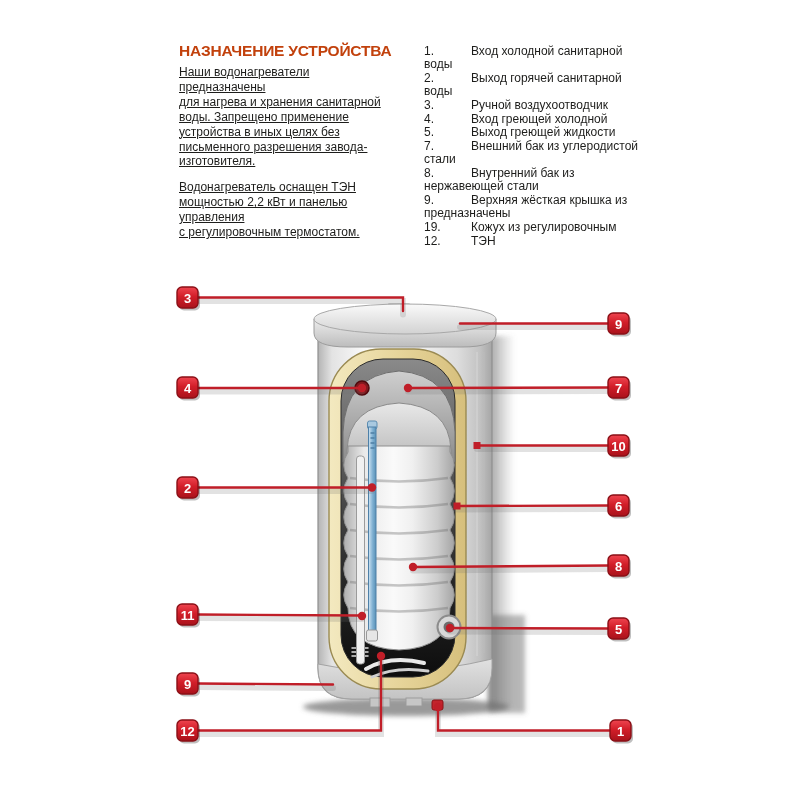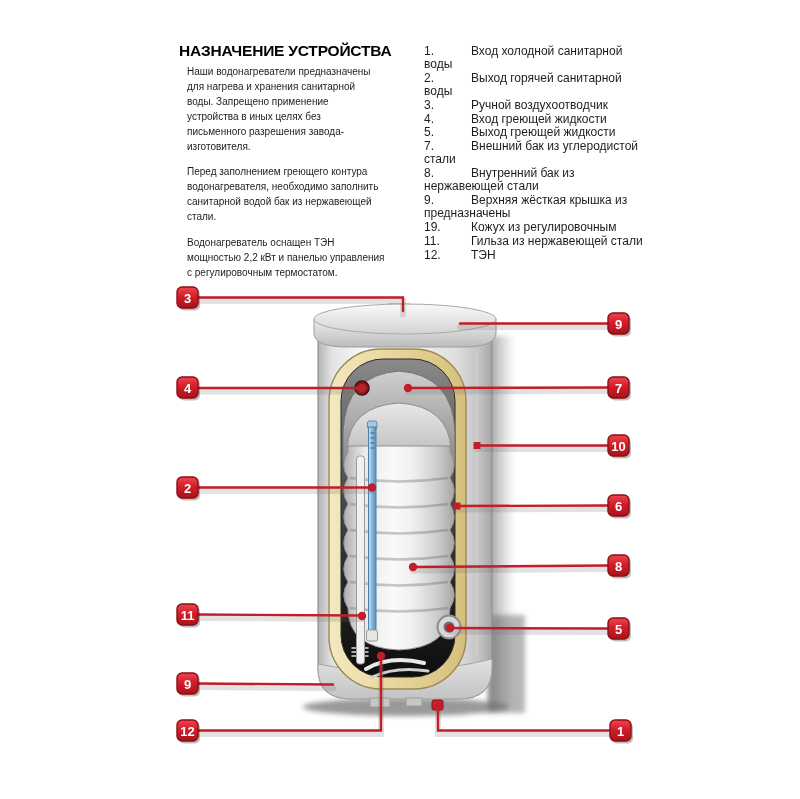--- a/index.html
+++ b/index.html
@@ -1,21 +1,21 @@
 <!DOCTYPE html>
 <html><head>
 <meta charset="utf-8">
 <style>
   html,body{margin:0;padding:0;background:#ffffff;}
   #page{position:relative;width:800px;height:799px;background:#ffffff;overflow:hidden;
         font-family:"Liberation Sans",sans-serif;color:#1d1d1b;}
   
   #intro{position:absolute;left:179px;top:42px;width:217px;}
-  #intro h1{font-size:15.5px;font-weight:700;letter-spacing:-0.2px;margin:0 0 5px 0;color:#000000;}
-  #intro p{font-size:10px;line-height:14.9px;margin:0 0 11px 8px;white-space:pre-line;font-weight:400;}
+  #intro h1{font-size:15.5px;font-weight:700;letter-spacing:-0.2px;margin:0 0 5px 0;color:#c2410c;}
+  #intro p{font-size:12px;line-height:14.9px;margin:0 0 11px 0;white-space:pre-line;font-weight:400;text-decoration:underline;}
   
   #legend{position:absolute;left:424px;top:45px;width:220px;}
   .leg-item{font-size:12px;line-height:12.9px;margin:0 0 1px 0;}
   .leg-num{display:inline-block;width:47px;vertical-align:top;}
   .leg-text{white-space:pre-line;}
   
   #diagram-svg{position:absolute;left:0;top:0;width:800px;height:799px;}
   .cline{stroke:#c01e28;stroke-width:2.4;fill:none;stroke-linecap:round;}
   .clineShadow{stroke:rgba(110,110,110,0.20);stroke-width:6;fill:none;stroke-linecap:round;}
   .cmark{fill:#c01e28;}
@@ -29,45 +29,40 @@
 <div id="page">
 
   <div id="intro">
     <h1>НАЗНАЧЕНИЕ УСТРОЙСТВА</h1>
     <p>Наши водонагреватели предназначены
 для нагрева и хранения санитарной
 воды. Запрещено применение
 устройства в иных целях без
 письменного разрешения завода-
 изготовителя.</p>
-    <p>Перед заполнением греющего контура
-водонагревателя, необходимо заполнить
-санитарной водой бак из нержавеющей
-стали.</p>
     <p>Водонагреватель оснащен ТЭН
 мощностью 2,2 кВт и панелью управления
 с регулировочным термостатом.</p>
   </div>
 
   <div id="legend">
     <div class="leg-item"><span class="leg-num">1.</span><span class="leg-text">Вход холодной санитарной
 воды</span></div>
     <div class="leg-item"><span class="leg-num">2.</span><span class="leg-text">Выход горячей санитарной
 воды</span></div>
     <div class="leg-item"><span class="leg-num">3.</span><span class="leg-text">Ручной воздухоотводчик</span></div>
-    <div class="leg-item"><span class="leg-num">4.</span><span class="leg-text">Вход греющей жидкости</span></div>
+    <div class="leg-item"><span class="leg-num">4.</span><span class="leg-text">Вход греющей холодной</span></div>
     <div class="leg-item"><span class="leg-num">5.</span><span class="leg-text">Выход греющей жидкости</span></div>
     <div class="leg-item"><span class="leg-num">7.</span><span class="leg-text">Внешний бак из углеродистой
 стали</span></div>
     <div class="leg-item"><span class="leg-num">8.</span><span class="leg-text">Внутренний бак из
 нержавеющей стали</span></div>
     <div class="leg-item"><span class="leg-num">9.</span><span class="leg-text">Верхняя жёсткая крышка из
 предназначены</span></div>
     <div class="leg-item"><span class="leg-num">19.</span><span class="leg-text">Кожух из регулировочным</span></div>
-    <div class="leg-item"><span class="leg-num">11.</span><span class="leg-text">Гильза из нержавеющей стали</span></div>
     <div class="leg-item"><span class="leg-num">12.</span><span class="leg-text">ТЭН</span></div>
   </div>
 
   <svg id="diagram-svg" viewBox="0 0 800 799">
     <defs>
       <linearGradient id="bodyGrad" x1="0" y1="0" x2="1" y2="0">
         <stop offset="0" stop-color="#b4b4b4"></stop>
           <stop offset="0.08" stop-color="#e3e3e3"></stop>
         <stop offset="0.28" stop-color="#fbfbfb"></stop>
           <stop offset="0.55" stop-color="#f3f3f3"></stop>

